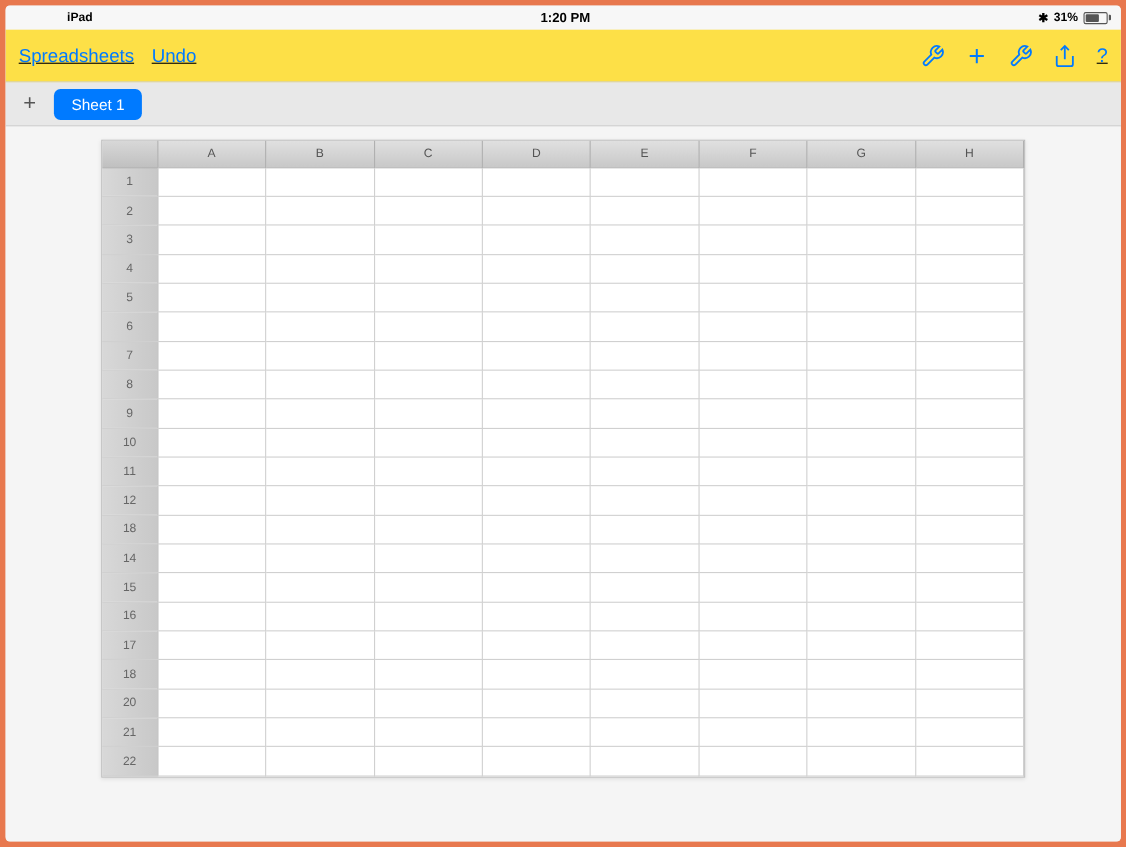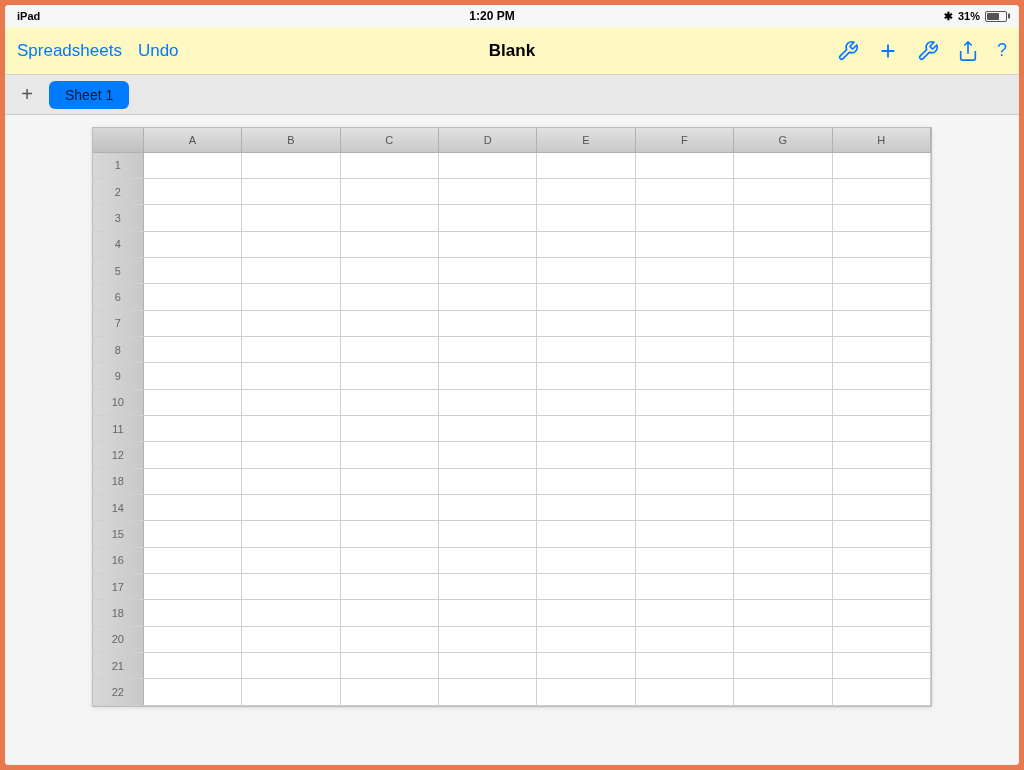--- a/index.html
+++ b/index.html
@@ -42,20 +42,21 @@
       color: #000;
       flex-shrink: 0;
     }
 
     .status-left {
       display: flex;
       align-items: center;
       gap: 4px;
       font-size: 11px;
       font-weight: 600;
+      margin-left: 44px;
     }
 
     .status-center {
       font-size: 12px;
       font-weight: 600;
     }
 
     .status-right {
       display: flex;
       align-items: center;
@@ -94,27 +95,28 @@
 
     .battery-fill {
       background: #555;
       height: 100%;
       width: 66%;
       border-radius: 1px;
     }
 
     
     .nav-bar {
-      background: #fef9c3;
+      background: #fde047;
       height: 48px;
       display: flex;
       align-items: center;
       padding: 0 12px;
       border-bottom: 1px solid #d0d0d0;
       flex-shrink: 0;
+      text-decoration: underline;
     }
 
     .nav-left {
       display: flex;
       align-items: center;
       gap: 16px;
       flex: 1;
     }
 
     .nav-spreadsheets {
@@ -178,21 +180,21 @@
       display: flex;
       align-items: center;
       justify-content: center;
       font-size: 20px;
       color: #555;
       cursor: pointer;
     }
 
     .sheet-tab {
       background: #007aff;
-      color: #0f172a;
+      color: #ffffff;
       font-size: 14px;
       font-weight: 500;
       padding: 6px 16px;
       border-radius: 6px;
       cursor: pointer;
     }
 
     
     .spreadsheet-area {
       flex: 1;
@@ -291,23 +293,20 @@
           </div>
         </div>
       </div>
     </div>
 
     <div class="nav-bar">
       <div class="nav-left">
         <span class="nav-spreadsheets">Spreadsheets</span>
         <span class="nav-undo">Undo</span>
       </div>
-      <div class="nav-center">
-        <span class="nav-title">Blank</span>
-      </div>
       <div class="nav-right">
 
         <span class="nav-icon">
           <svg class="svg-icon" viewBox="0 0 24 24" fill="none" stroke="#007aff" stroke-width="1.8">
             <path d="M14.7 6.3a1 1 0 0 0 0 1.4l1.6 1.6a1 1 0 0 0 1.4 0l3.77-3.77a6 6 0 0 1-7.94 7.94l-6.91 6.91a2.12 2.12 0 0 1-3-3l6.91-6.91a6 6 0 0 1 7.94-7.94l-3.76 3.76z"></path>
           </svg>
         </span>
 
         <span class="nav-icon">
           <svg class="svg-icon" viewBox="0 0 24 24" fill="none" stroke="#007aff" stroke-width="2">

